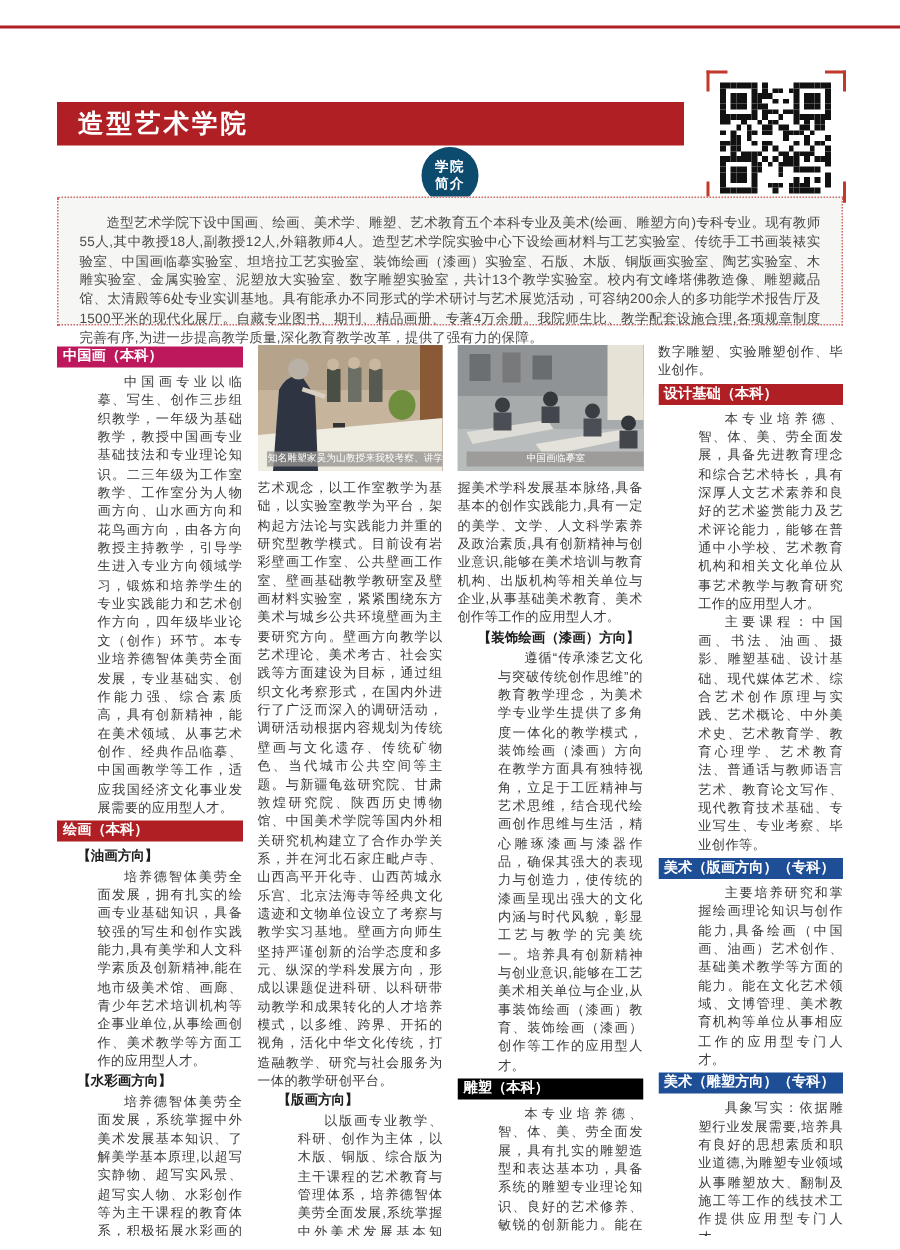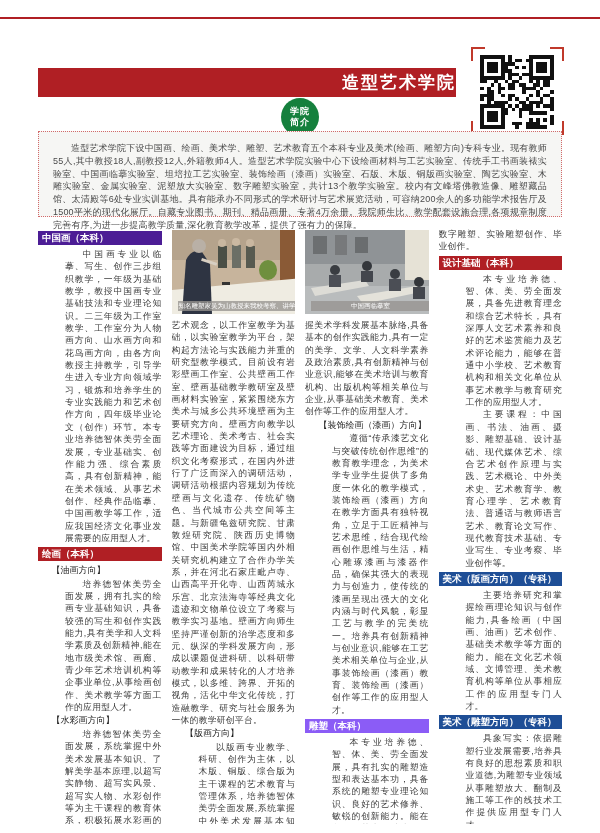--- a/index.html
+++ b/index.html
@@ -1,48 +1,48 @@
 <!DOCTYPE html>
 <html><head>
 <meta charset="utf-8">
 <style>
   html,body{margin:0;padding:0;background:#e8e8e8;}
   #page{position:relative;width:600px;height:833px;background:#ffffff;margin:0 auto;overflow:hidden;
         font-family:"Liberation Sans","DejaVu Sans",sans-serif;}
   .top-rule{position:absolute;left:0;top:17px;width:600px;height:2px;background:#b01f24;}
   .title-bar{position:absolute;left:38px;top:68px;width:418px;height:29px;background:#b01f24;
              color:#fff;font-size:17px;font-weight:bold;line-height:29px;padding-left:14px;
-             box-sizing:border-box;letter-spacing:2px;text-align:right;}
+             box-sizing:border-box;letter-spacing:2px;}
   
   .qr-frame{position:absolute;left:471px;top:47px;width:93px;height:88px;}
   .corner{position:absolute;width:12px;height:12px;border:0 solid #c0392b;}
   .corner.tl{left:0;top:0;border-left-width:2px;border-top-width:2px;}
   .corner.tr{right:0;top:0;border-right-width:2px;border-top-width:2px;}
   .corner.bl{left:0;bottom:0;border-left-width:2px;border-bottom-width:2px;}
   .corner.br{right:0;bottom:0;border-right-width:2px;border-bottom-width:2px;}
   .qr{position:absolute;left:480px;top:55px;width:74px;height:74px;background:#fff;
       display:grid;grid-template-columns:repeat(21,1fr);grid-template-rows:repeat(21,1fr);}
   .qr b{background:#111;}
   
   .badge{position:absolute;left:281px;top:98px;width:38px;height:38px;border-radius:50%;
-         background:#15803d;color:#fff;text-align:center;font-size:9px;font-weight:bold;
+         background:#0c4a6e;color:#fff;text-align:center;font-size:9px;font-weight:bold;
          line-height:11px;box-sizing:border-box;padding-top:8px;letter-spacing:1px;}
   
   .intro-box{position:absolute;left:38px;top:131px;width:524px;height:86px;background:#f6f6f4;
              border:1px dotted #d26a6a;box-sizing:border-box;padding:9px 13px 6px 13px;}
   .intro-box p{margin:1px;font-size:9px;line-height:12.8px;color:#4a4a4a;text-align:justify;
                text-indent:2em;letter-spacing:0.2px;}
   
   .columns{position:absolute;left:38px;top:228px;width:524px;height:596px;display:flex;gap:10px;}
   .col{width:123.5px;flex:0 0 123.5px;overflow:hidden;}
   .col .h1,.col .h1b{color:#fff;font-weight:bold;font-size:9.5px;line-height:14px;height:14px;
         padding:0 4px;margin:3px 0 3px 0;white-space:nowrap;overflow:hidden;}
   .col .h1{background:#b01f24;}
   .col .h1b{background:#1e4e96;}
-  .col .sub{font-size:9px;font-weight:normal;color:#1d1d1d;line-height:12.4px;text-indent:1.5em;
+  .col .sub{font-size:9px;font-weight:bold;color:#1d1d1d;line-height:12.4px;text-indent:1.5em;
         margin:1px 0;}
   .col .p,.col .pc{margin:0;font-size:8.8px;line-height:12.35px;color:#3c3c3c;text-align:justify;
         letter-spacing:0.25px;}
   .col .p{text-indent:2em;margin-left:27px;}
   .col .pc{text-indent:0;}
   
   .photo{position:relative;width:131px;height:84px;margin:2px 0 5px 0;overflow:hidden;background:#999;}
   .photo svg{display:block;width:100%;height:100%;}
   .photo .cap{position:absolute;left:6px;right:6px;bottom:3px;height:10px;line-height:10px;
         background:rgba(150,148,144,0.78);color:#fff;font-size:6.5px;text-align:center;
@@ -510,21 +510,21 @@
     <div>学院</div>
     <div>简介</div>
   </div>
 
   <div class="intro-box">
     <p>造型艺术学院下设中国画、绘画、美术学、雕塑、艺术教育五个本科专业及美术(绘画、雕塑方向)专科专业。现有教师55人,其中教授18人,副教授12人,外籍教师4人。造型艺术学院实验中心下设绘画材料与工艺实验室、传统手工书画装裱实验室、中国画临摹实验室、坦培拉工艺实验室、装饰绘画（漆画）实验室、石版、木版、铜版画实验室、陶艺实验室、木雕实验室、金属实验室、泥塑放大实验室、数字雕塑实验室，共计13个教学实验室。校内有文峰塔佛教造像、雕塑藏品馆、太清殿等6处专业实训基地。具有能承办不同形式的学术研讨与艺术展览活动，可容纳200余人的多功能学术报告厅及1500平米的现代化展厅。自藏专业图书、期刊、精品画册、专著4万余册。我院师生比、教学配套设施合理,各项规章制度完善有序,为进一步提高教学质量,深化教育教学改革，提供了强有力的保障。</p>
   </div>
 
   <div class="columns" id="columns">
       <div class="col">
-        <div class="h1" style="background: #4c1d95;">中国画（本科）</div>
+        <div class="h1" style="background: #be185d;">中国画（本科）</div>
         <p class="p">中国画专业以临摹、写生、创作三步组织教学，一年级为基础教学，教授中国画专业基础技法和专业理论知识。二三年级为工作室教学、工作室分为人物画方向、山水画方向和花鸟画方向，由各方向教授主持教学，引导学生进入专业方向领域学习，锻炼和培养学生的专业实践能力和艺术创作方向，四年级毕业论文（创作）环节。本专业培养德智体美劳全面发展，专业基础实、创作能力强、综合素质高，具有创新精神，能在美术领域、从事艺术创作、经典作品临摹、中国画教学等工作，适应我国经济文化事业发展需要的应用型人才。</p>
         <div class="h1" style="background: rgb(176, 31, 36);">绘画（本科）</div>
         <div class="sub">【油画方向】</div>
         <p class="p">培养德智体美劳全面发展，拥有扎实的绘画专业基础知识，具备较强的写生和创作实践能力,具有美学和人文科学素质及创新精神,能在地市级美术馆、画廊、青少年艺术培训机构等企事业单位,从事绘画创作、美术教学等方面工作的应用型人才。</p>
         <div class="sub">【水彩画方向】</div>
         <p class="p">培养德智体美劳全面发展，系统掌握中外美术发展基本知识、了解美学基本原理,以超写实静物、超写实风景、超写实人物、水彩创作等为主干课程的教育体系，积极拓展水彩画的艺术领域与发展空间。具有创新精神与创业意识,能够在美术培训与教育机构、出版机构等相关单位与企业,从事基础美术教育、美术创作等工作的应用型人才。</p>
         <div class="h1" style="background: rgb(176, 31, 36);">美术学 （本科）</div>
         <div class="sub">【壁画方向】</div>
         <p class="p">教学以壁画材料表现为突破口，为研究与创作注入了新的</p>
       </div>
@@ -572,21 +572,21 @@
             <circle cx="90" cy="44" r="5" fill="#3a3d42"></circle>
             <rect x="84" y="49" width="12" height="12" fill="#4b4e55"></rect>
             <circle cx="114" cy="52" r="5" fill="#33363b"></circle>
             <rect x="108" y="57" width="12" height="12" fill="#43464d"></rect>
           </svg>
           <div class="cap">中国画临摹室</div>
         </div>
         <p class="pc">握美术学科发展基本脉络,具备基本的创作实践能力,具有一定的美学、文学、人文科学素养及政治素质,具有创新精神与创业意识,能够在美术培训与教育机构、出版机构等相关单位与企业,从事基础美术教育、美术创作等工作的应用型人才。</p>
         <div class="sub">【装饰绘画（漆画）方向】</div>
         <p class="p">遵循“传承漆艺文化与突破传统创作思维”的教育教学理念，为美术学专业学生提供了多角度一体化的教学模式，装饰绘画（漆画）方向在教学方面具有独特视角，立足于工匠精神与艺术思维，结合现代绘画创作思维与生活，精心雕琢漆画与漆器作品，确保其强大的表现力与创造力，使传统的漆画呈现出强大的文化内涵与时代风貌，彰显工艺与教学的完美统一。培养具有创新精神与创业意识,能够在工艺美术相关单位与企业,从事装饰绘画（漆画）教育、装饰绘画（漆画）创作等工作的应用型人才。</p>
-        <div class="h1" style="background: #8b5cf6;">雕塑（本科）</div>
+        <div class="h1" style="background: #000000;">雕塑（本科）</div>
         <p class="p">本专业培养德、智、体、美、劳全面发展，具有扎实的雕塑造型和表达基本功，具备系统的雕塑专业理论知识、良好的艺术修养、敏锐的创新能力。能在文化、艺术、城建、园林等领域从事雕塑艺术创作、设计和教学的应用型人才。</p>
         <p class="p">主要课程：泥塑、专业实习、中国传统雕塑、综合材料、具象造型语言、写生人体泥塑、</p>
       </div>
       <div class="col">
         <p class="pc">数字雕塑、实验雕塑创作、毕业创作。</p>
         <div class="h1" style="background: rgb(176, 31, 36);">设计基础（本科）</div>
         <p class="p">本专业培养德、智、体、美、劳全面发展，具备先进教育理念和综合艺术特长，具有深厚人文艺术素养和良好的艺术鉴赏能力及艺术评论能力，能够在普通中小学校、艺术教育机构和相关文化单位从事艺术教学与教育研究工作的应用型人才。</p>
         <p class="p">主要课程：中国画、书法、油画、摄影、雕塑基础、设计基础、现代媒体艺术、综合艺术创作原理与实践、艺术概论、中外美术史、艺术教育学、教育心理学、艺术教育法、普通话与教师语言艺术、教育论文写作、现代教育技术基础、专业写生、专业考察、毕业创作等。</p>
         <div class="h1b" style="background: rgb(30, 78, 150);">美术（版画方向）（专科）</div>
         <p class="p">主要培养研究和掌握绘画理论知识与创作能力,具备绘画（中国画、油画）艺术创作、基础美术教学等方面的能力。能在文化艺术领域、文博管理、美术教育机构等单位从事相应工作的应用型专门人才。</p>

